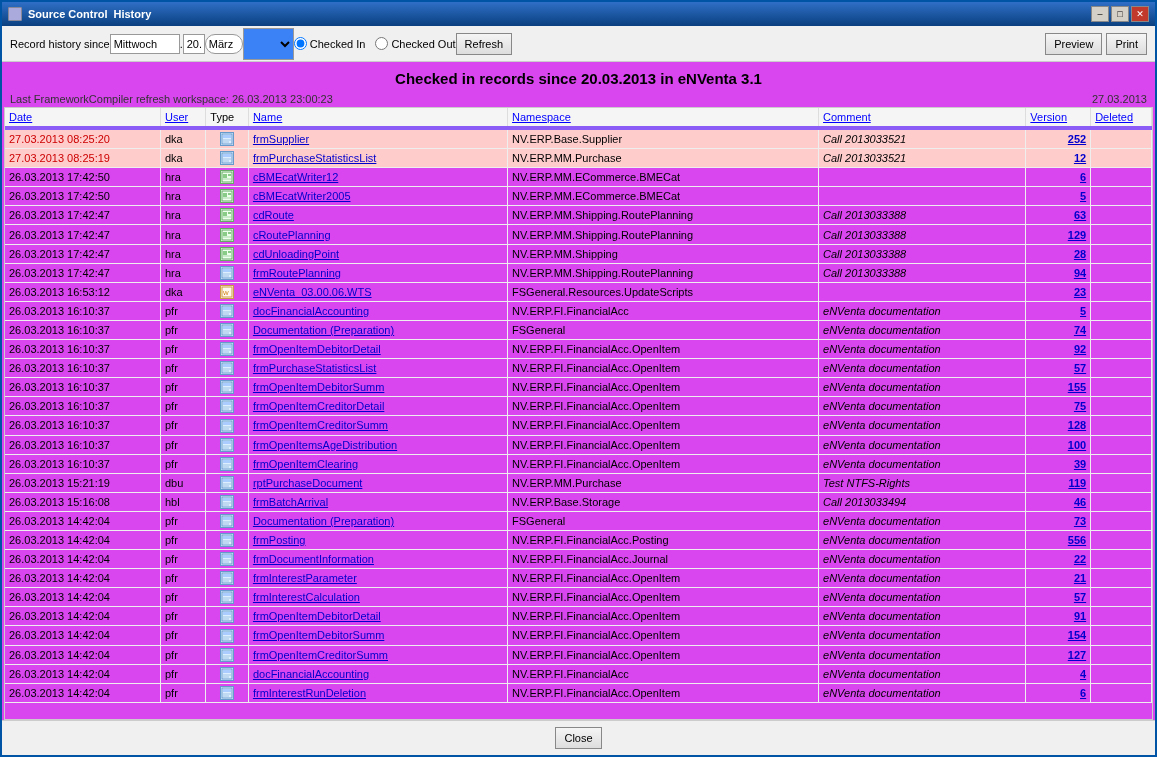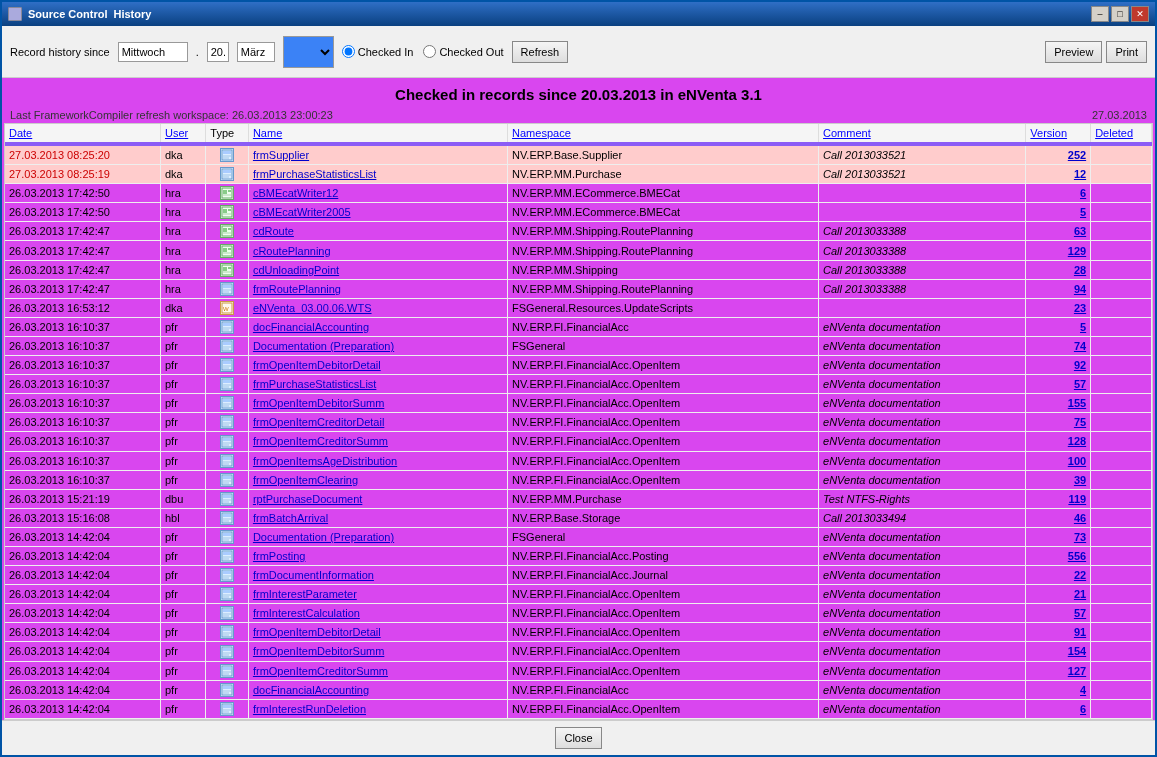--- a/index.html
+++ b/index.html
@@ -59,24 +59,23 @@
       justify-content: center;
       cursor: pointer;
       color: black;
     }
     .title-btn.close-btn { background: #c0392b; color: white; }
     .toolbar {
       background: #f0f0f0;
       padding: 6px 8px;
       display: flex;
       align-items: center;
-      gap: 8px;
       border-bottom: 1px solid #ccc;
       flex-shrink: 0;
-      height: 52px;
+      height: 36px;
     }
     .toolbar-label {
       font-size: 11px;
       color: #000;
     }
     .toolbar-input {
       font-size: 11px;
       padding: 1px 3px;
       border: 1px solid #999;
       background: white;
@@ -230,21 +229,21 @@
       <button class="title-btn">□</button>
       <button class="title-btn close-btn">✕</button>
     </div>
   </div>
 
   <div class="toolbar">
     <span class="toolbar-label">Record history since</span>
     <input type="text" class="toolbar-input" style="width: 70px;" value="Mittwoch">
     <span class="toolbar-label">.</span>
     <input type="text" class="toolbar-input" style="width: 22px;" value="20.">
-    <input type="text" class="toolbar-input" style="width: 38px;" value="März">
+    <input type="text" class="toolbar-input" style="width: 38px; border-radius: 10px;" value="März">
     <select class="toolbar-dropdown">
       <option>2013</option>
       <option>2012</option>
     </select>
     <div class="radio-group">
       <label class="radio-item">
         <input type="radio" name="filter" checked="" style="">
         <span>Checked In</span>
       </label>
       <label class="radio-item">

